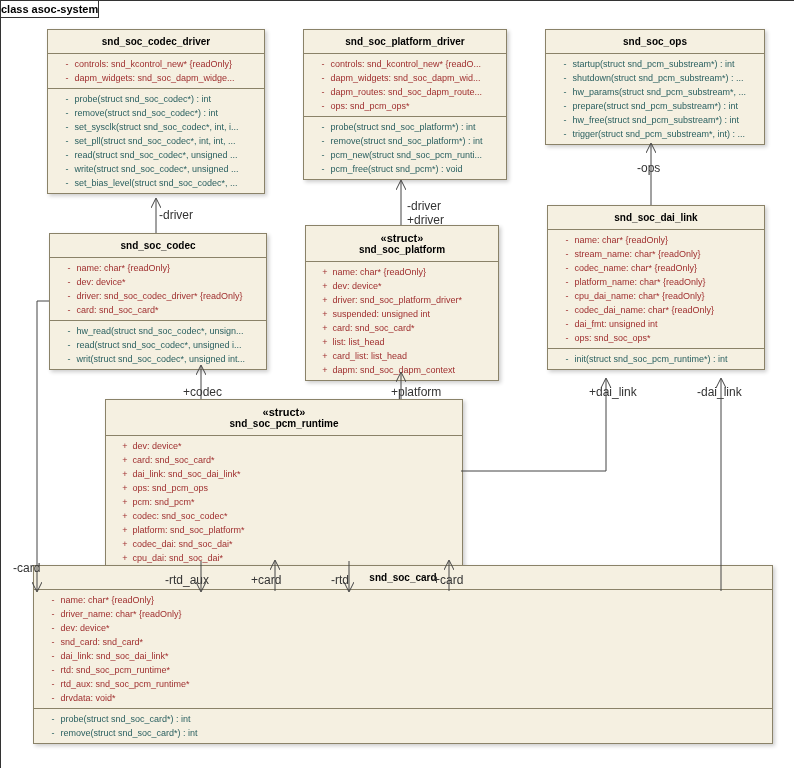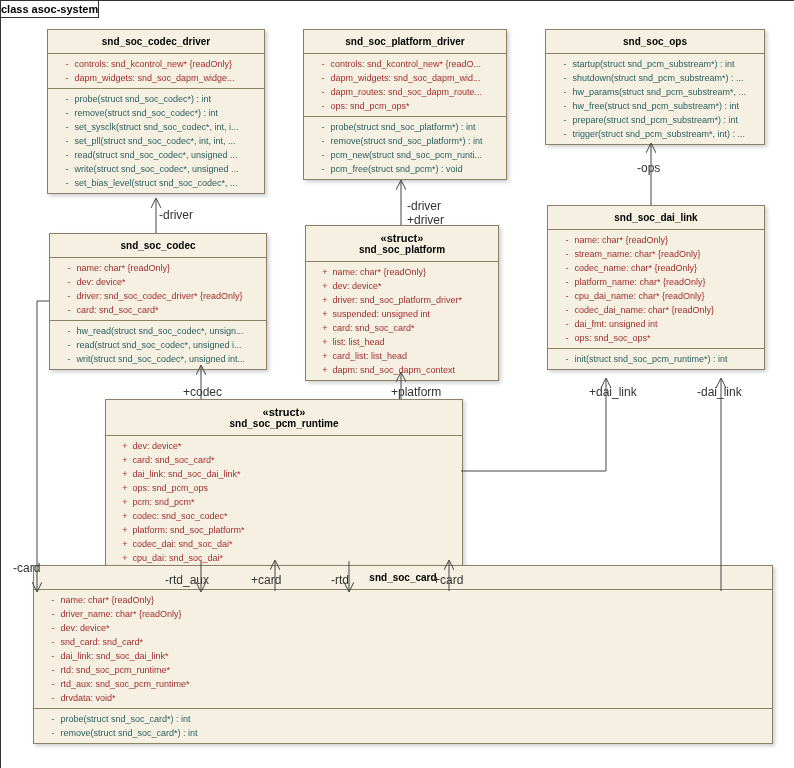--- a/index.html
+++ b/index.html
@@ -55,22 +55,22 @@
         <div class="attr teal"><span class="vis">-</span> pcm_free(struct snd_pcm*) : void</div>
       </div>
 </div>
 
 <div class="class-box" style="left:544px;top:28px;width:218px">
 <div class="class-header">snd_soc_ops</div>
 <div class="section">
         <div class="attr teal"><span class="vis">-</span> startup(struct snd_pcm_substream*) : int</div>
         <div class="attr teal"><span class="vis">-</span> shutdown(struct snd_pcm_substream*) : ...</div>
         <div class="attr teal"><span class="vis">-</span> hw_params(struct snd_pcm_substream*, ...</div>
+        <div class="attr teal"><span class="vis">-</span> prepare(struct snd_pcm_substream*) : int</div>
         <div class="attr teal"><span class="vis">-</span> hw_free(struct snd_pcm_substream*) : int</div>
-        <div class="attr teal"><span class="vis">-</span> prepare(struct snd_pcm_substream*) : int</div>
         <div class="attr teal"><span class="vis">-</span> trigger(struct snd_pcm_substream*, int) : ...</div>
       </div>
 </div>
 
 <div class="class-box" style="left:48px;top:232px;width:216px">
 <div class="class-header">snd_soc_codec</div>
 <div class="section">
         <div class="attr red"><span class="vis">-</span> name:  char* {readOnly}</div>
         <div class="attr red"><span class="vis">-</span> dev:  device*</div>
         <div class="attr red"><span class="vis">-</span> driver:  snd_soc_codec_driver* {readOnly}</div>

